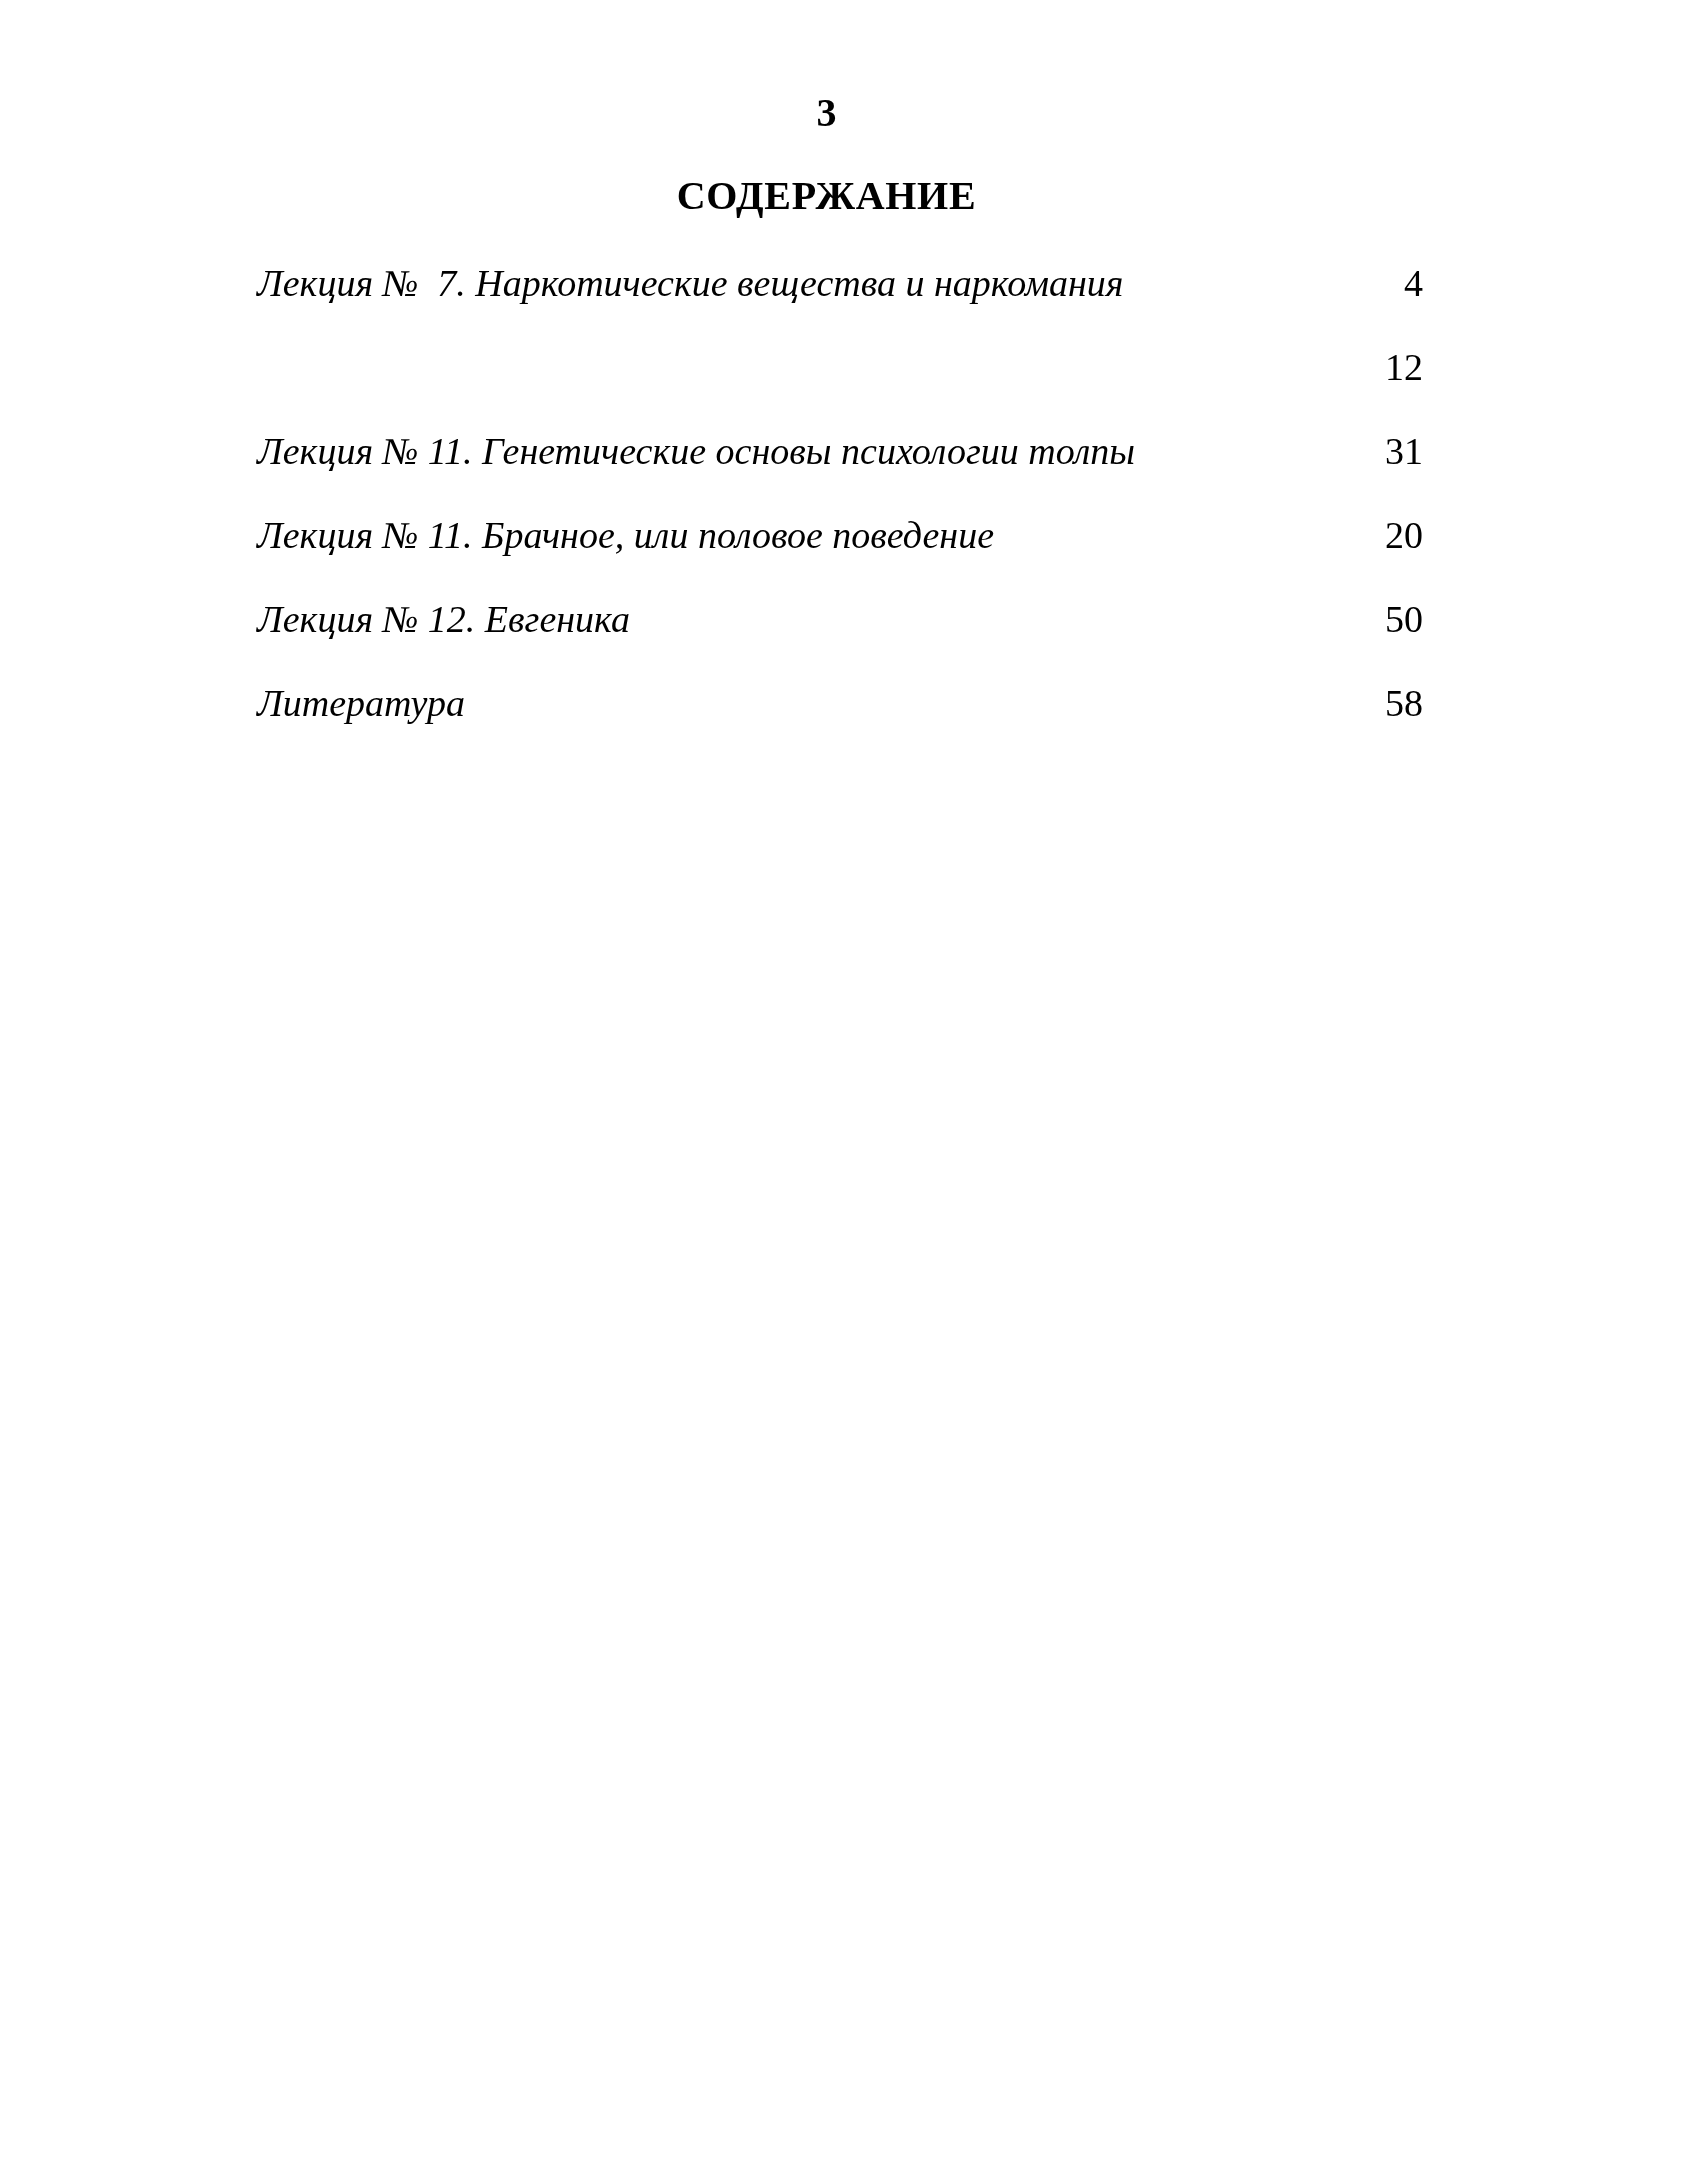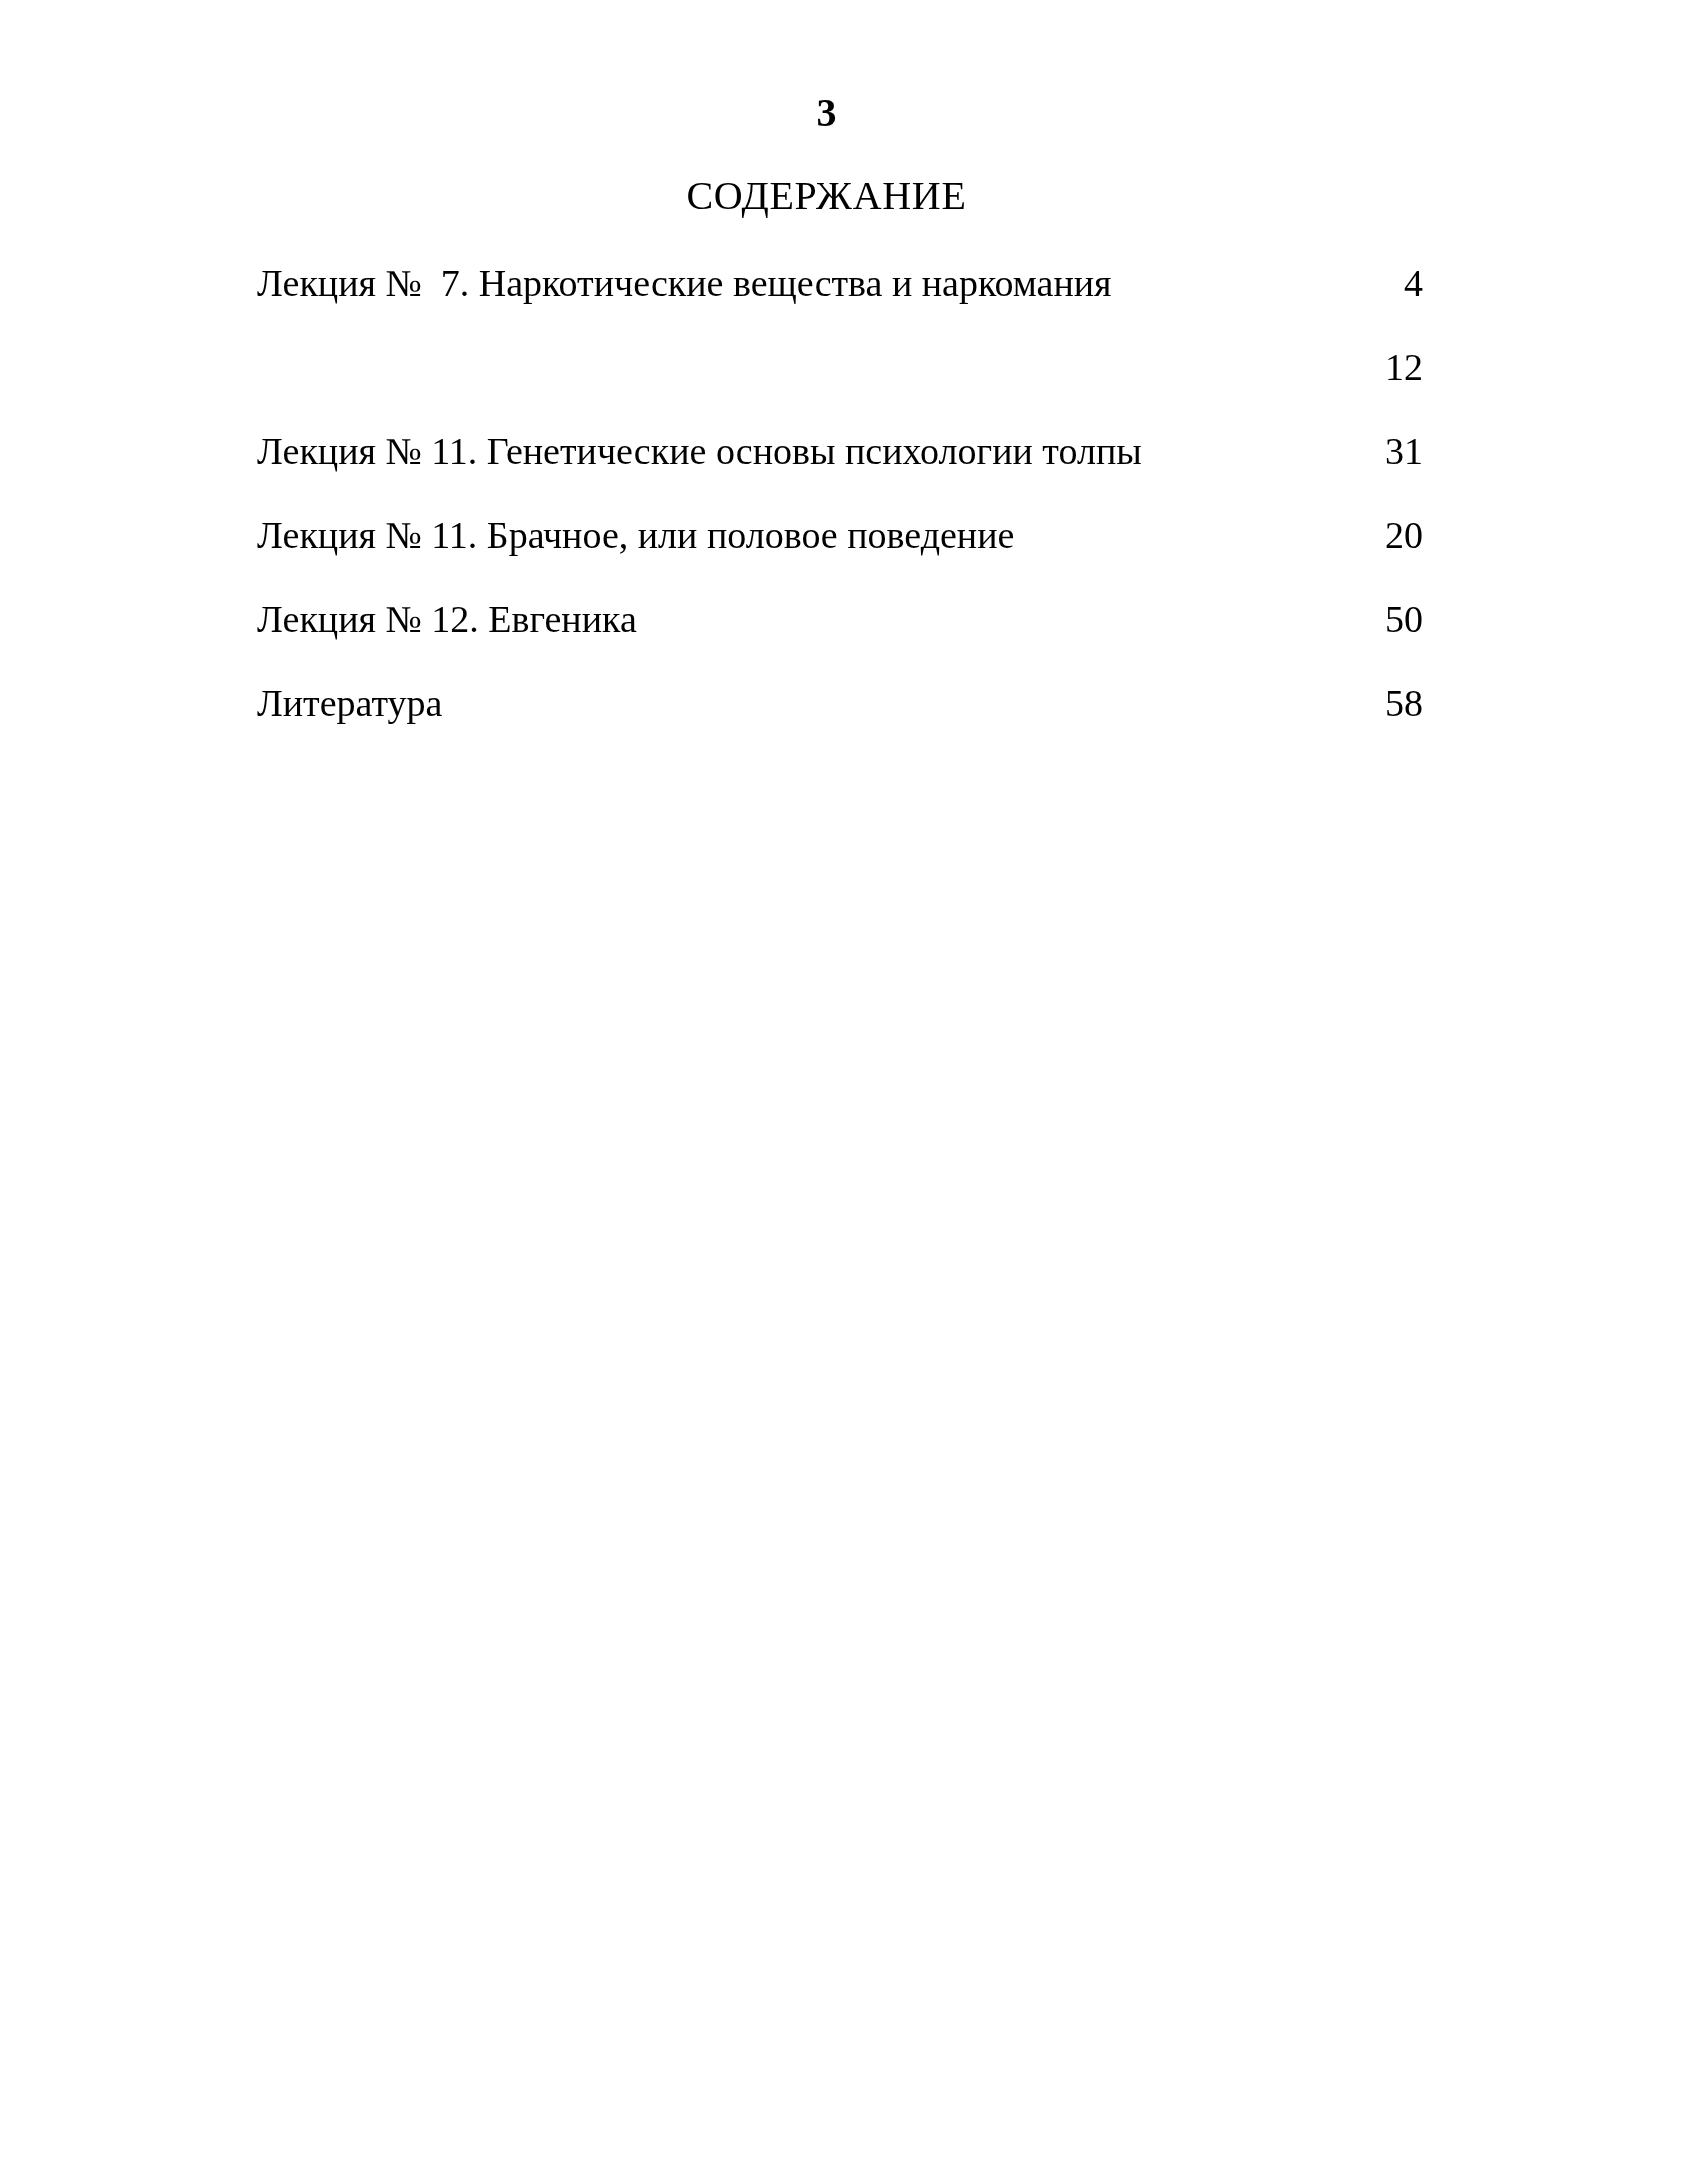--- a/index.html
+++ b/index.html
@@ -27,38 +27,39 @@
     font-weight: bold;
   }
   .heading {
     position: absolute;
     top: 173px;
     left: 257px;
     width: 1139px;
     text-align: center;
     font-size: 40px;
     line-height: 46px;
-    font-weight: normal;
+    font-weight: bold;
     letter-spacing: 0.7px;
   }
   .toc {
     position: absolute;
     top: 261px;
     left: 257px;
     width: 1166px;
   }
   .toc-row {
     display: flex;
     align-items: flex-end;
     margin-bottom: 40px;
   }
   .toc-title {
     flex: 1;
     font-size: 38px;
     line-height: 44px;
+    font-style: italic;
   }
   .toc-title .line {
     white-space: pre-wrap;
   }
   .toc-title .line.cont {
     padding-left: 204px;
   }
   .toc-page {
     min-width: 73px;
     text-align: right;

